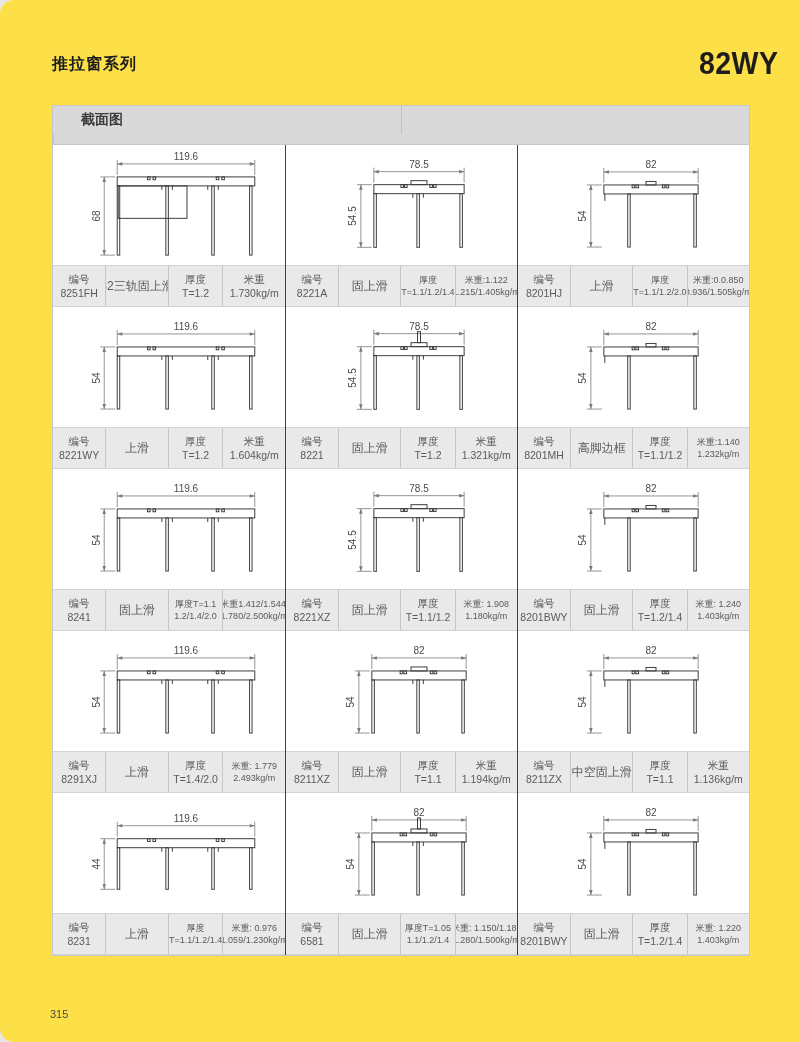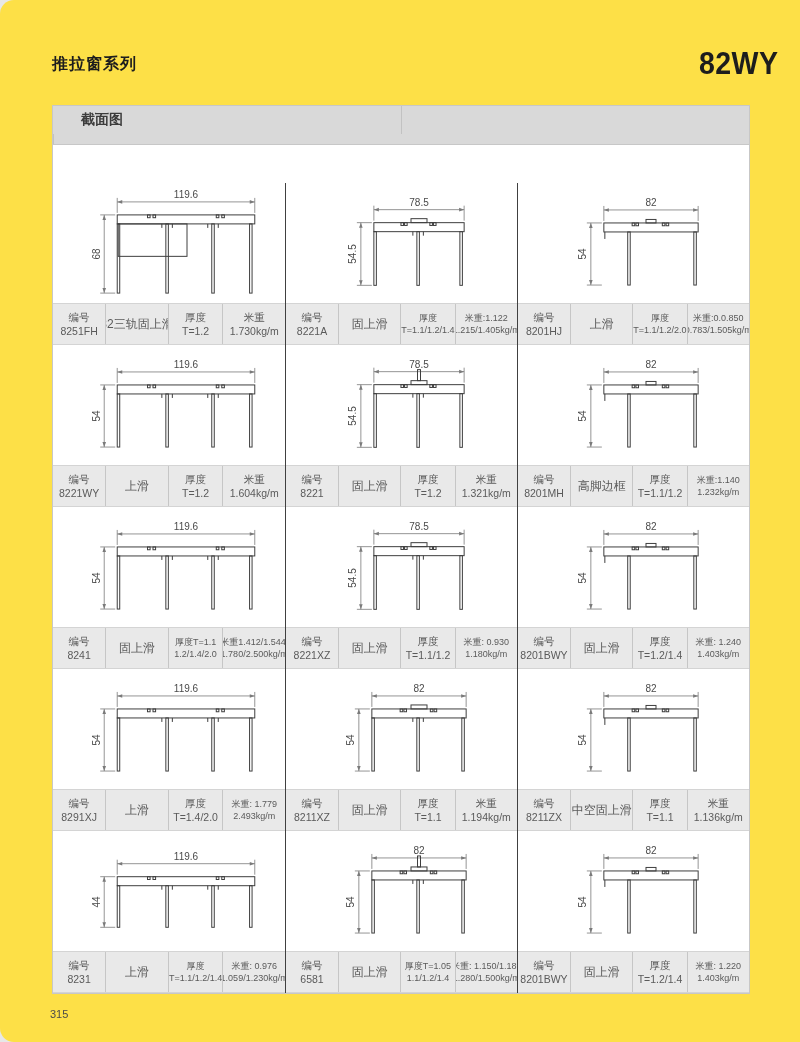--- a/index.html
+++ b/index.html
@@ -4,21 +4,21 @@
 <style>
   html,body{margin:0;padding:0;background:#e7e7e7;font-family:"Liberation Sans","DejaVu Sans",sans-serif;}
   .page{position:relative;width:800px;height:1042px;margin:0 auto;background:#fde047;border-radius:14px;overflow:hidden;padding-left:30px;}
   .header{position:absolute;top:44px;left:52px;right:52px;height:40px;display:flex;justify-content:space-between;align-items:center;}
   .title-left{font-size:16px;font-weight:bold;color:#1d1d1d;letter-spacing:1px;}
   .title-right{font-size:31px;font-weight:bold;color:#1d1d1d;letter-spacing:.5px;transform:scaleX(.92);transform-origin:right center;}
   .grid{position:absolute;top:105px;left:52px;width:696px;border:1px solid #c7c7c7;background:#fff;}
   .grid-header{display:grid;grid-template-columns:1fr 1fr;background:#d9d9d9;height:38px;border-bottom:1px solid #c7c7c7;}
   .gh-cell{display:flex;align-items:center;padding-left:28px;font-size:14px;font-weight:600;color:#3c3c3c;border-left:1px solid #c2c2c2;}
   .gh-cell:first-child{border-left:none;}
-  .grid-body{display:grid;grid-template-columns:1fr 1fr 1fr;margin-top:38px;}
+  .grid-body{display:grid;grid-template-columns:1fr 1fr 1fr;}
   .cell{height:162px;display:flex;flex-direction:column;border-left:1px solid #404040;}
   .cell:nth-child(3n+1){border-left:none;}
   .drawing{flex:1;display:flex;align-items:center;justify-content:center;overflow:hidden;}
   .spec{height:40px;display:grid;grid-template-columns:22.5% 27% 23.5% 27%;background:#e9e9e9;border-top:1px solid #d4d4d4;border-bottom:1px solid #d4d4d4;}
   .spec-cell{display:flex;flex-direction:column;justify-content:center;align-items:center;text-align:center;border-left:1px solid #c6c6c6;color:#5a5a5a;line-height:1.35;padding:0 1px;overflow:hidden;}
   .spec-cell:first-child{border-left:none;}
   .spec-cell .ln{font-size:10.5px;white-space:nowrap;}
   .spec-cell.small .ln{font-size:9px;}
   .spec-cell.name-cell .ln{font-size:12px;}
   .page-number{position:absolute;left:50px;bottom:22px;font-size:11px;font-weight:normal;color:#4a4a4a;}
@@ -187,21 +187,21 @@
       </div>
       <div class="spec-cell name-cell">
         <div class="ln">上滑</div>
       </div>
       <div class="spec-cell th small">
         <div class="ln">厚度</div>
         <div class="ln">T=1.1/1.2/2.0</div>
       </div>
       <div class="spec-cell wt small">
         <div class="ln">米重:0.0.850</div>
-        <div class="ln">0.783/1.505kg/m</div>
+        <div class="ln">0.936/1.505kg/m</div>
       </div>
     </div>
   </div>
 
   <div class="cell">
     <div class="drawing">
             <svg viewBox="0 0 230 120" width="230" height="120">
               <text x="132" y="23.450000000000003" font-size="10" fill="#4a4a4a" text-anchor="middle" font-family="&quot;Liberation Sans&quot;,sans-serif">119.6</text>
               <text x="45.730000000000004" y="71" font-size="10" fill="#4a4a4a" text-anchor="middle" font-family="&quot;Liberation Sans&quot;,sans-serif" transform="rotate(-90 45.730000000000004 71)">54</text>
               <g stroke="#7a7a7a" stroke-width="0.8" fill="none">
@@ -454,21 +454,21 @@
         <div class="ln">8221XZ</div>
       </div>
       <div class="spec-cell name-cell">
         <div class="ln">固上滑</div>
       </div>
       <div class="spec-cell th">
         <div class="ln">厚度</div>
         <div class="ln">T=1.1/1.2</div>
       </div>
       <div class="spec-cell wt small">
-        <div class="ln">米重: 0.930</div>
+        <div class="ln">米重: 1.908</div>
         <div class="ln">1.180kg/m</div>
       </div>
     </div>
   </div>
 
   <div class="cell">
     <div class="drawing">
             <svg viewBox="0 0 230 120" width="230" height="120">
               <text x="132" y="23.450000000000003" font-size="10" fill="#4a4a4a" text-anchor="middle" font-family="&quot;Liberation Sans&quot;,sans-serif">82</text>
               <text x="67.35" y="71" font-size="10" fill="#4a4a4a" text-anchor="middle" font-family="&quot;Liberation Sans&quot;,sans-serif" transform="rotate(-90 67.35 71)">54</text>

